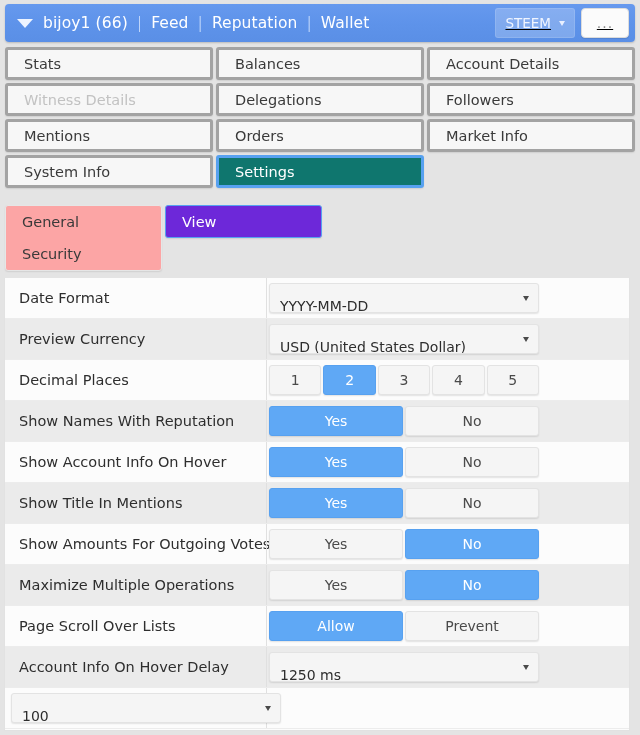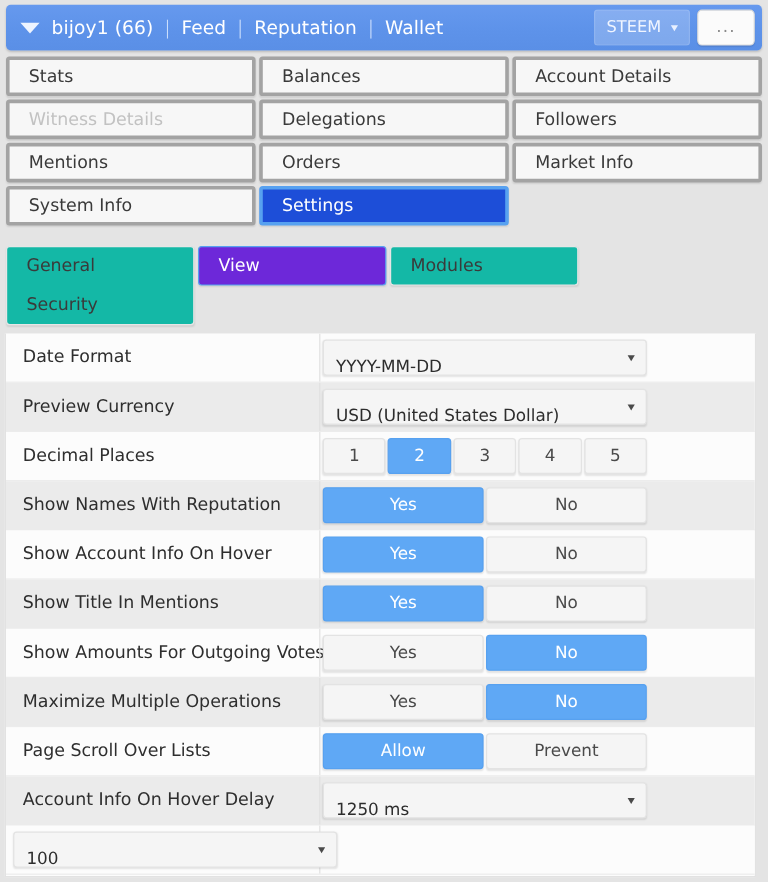--- a/index.html
+++ b/index.html
@@ -47,21 +47,21 @@
     letter-spacing: 0.1px;
     white-space: nowrap;
     flex: 1 1 auto;
   }
   .nav-links .nav-item { color: #ffffff; text-decoration: none; }
   .nav-links .nav-sep {
     color: #dce9ff;
     margin: 0 9px;
     font-weight: 300;
   }
-  .nav-right { display: flex; align-items: flex-end; flex: 0 0 auto; }
+  .nav-right { display: flex; align-items: flex-end; flex: 0 0 auto; text-decoration: underline; }
   .steem-btn {
     height: 30px;
     min-width: 78px;
     background: rgba(255,255,255,0.22);
     border: 1px solid rgba(255,255,255,0.12);
     border-radius: 3px;
     display: flex;
     align-items: center;
     justify-content: center;
     gap: 8px;
@@ -106,21 +106,21 @@
     border-radius: 3px;
     display: flex;
     align-items: center;
     padding-left: 16px;
     font-size: 14.5px;
     color: #3a3a3a;
     box-shadow: 0 1px 1.5px rgba(0,0,0,0.09);
   }
   .tab.disabled { color: #c2c2c2; background: #f7f7f7; }
   .tab.active {
-    background: #1d4ed8;
+    background: #0f766e;
     border-color: #57a1f0;
     color: #ffffff;
   }
   .tab.empty {
     background: transparent;
     border: none;
     box-shadow: none;
   }
 
   
@@ -128,21 +128,21 @@
     position: absolute;
     left: 5px; top: 205px;
     width: 630px;
     height: 66px;
     display: grid;
     grid-template-columns: 157px 157px 157px 156px;
     grid-template-rows: 33px 33px;
     gap: 0 3px;
   }
   .subtab {
-    background: #14b8a6;
+    background: #fca5a5;
     border: 1px solid #e6e6e6;
     border-radius: 3px;
     display: flex;
     align-items: center;
     padding-left: 16px;
     font-size: 14.5px;
     color: #3a3a3a;
     box-shadow: 0 1px 1.5px rgba(0,0,0,0.09);
   }
   .subtab.tall {
@@ -300,21 +300,20 @@
   <div class="subtabs">
     <div class="subtab tall">
       <div class="st-line">
         <span>General</span>
       </div>
       <div class="st-line">
         <span>Security</span>
       </div>
     </div>
     <div class="subtab active" style="grid-row:1;">View</div>
-    <div class="subtab" style="grid-row:1;">Modules</div>
   </div>
 
   <div class="panel" id="settings-panel">
       <div class="srow">
         <div class="label">Date Format</div>
         <div class="divider"></div>
         <div class="control">
           <div class="select">
             <span>YYYY-MM-DD</span>
             <span class="sel-caret"></span>

